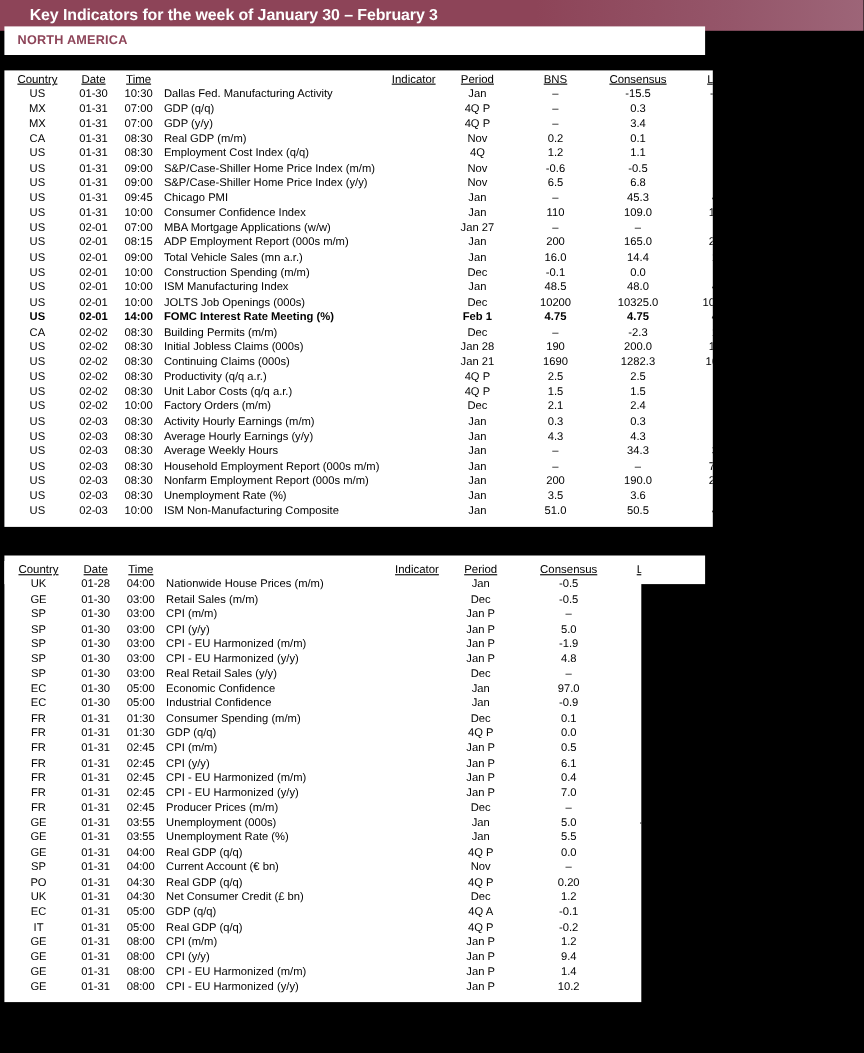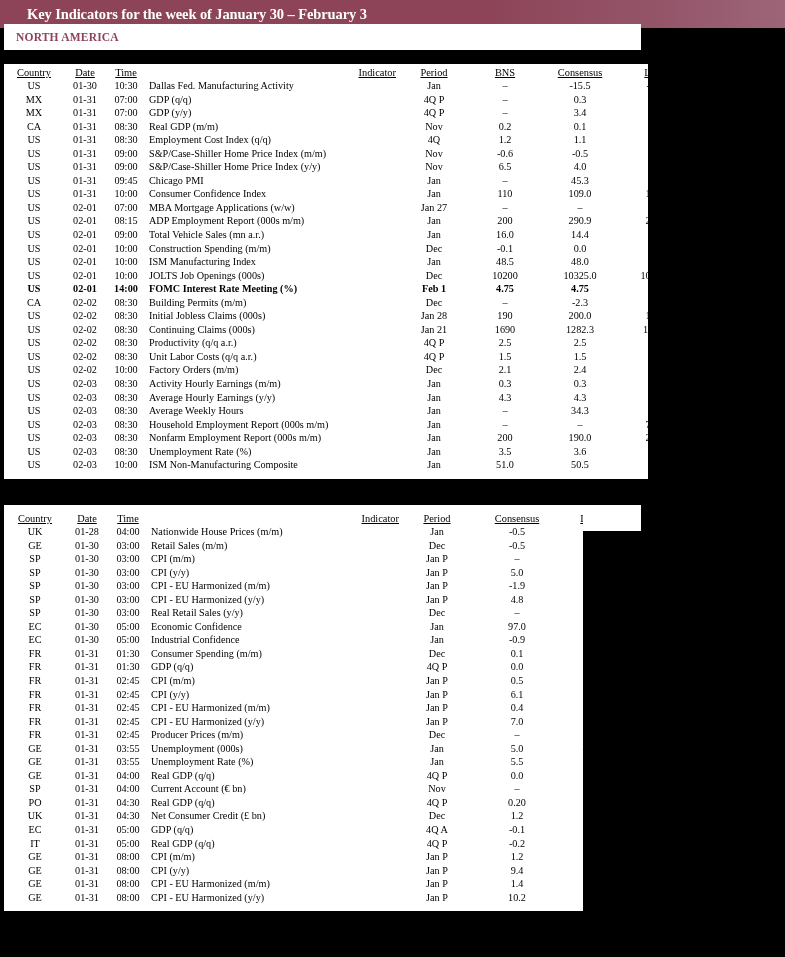--- a/index.html
+++ b/index.html
@@ -4,21 +4,21 @@
 <title>Key Indicators</title>
 <style>
   html,body{margin:0;padding:0;}
   body{
     width:785px;height:957px;
     background:#000000;
     font-family:"Liberation Sans","DejaVu Sans",sans-serif;
     overflow:hidden;
     -webkit-font-smoothing:none;
   }
-  .page{position:relative;width:785px;height:869px;font-family:Liberation Serif, serif;}
+  .page{position:relative;width:785px;height:869px;}
 
   
   .titlebar{
     position:absolute;left:0;top:0;
     width:785px;height:28px;
     background:linear-gradient(to right,#8d4458 0%,#8d4458 62%,#95566a 85%,#9d6578 100%);
     display:flex;align-items:center;
   }
   .titlebar .bar-text{
     color:#ffffff;
@@ -204,21 +204,21 @@
             <td class="c-cons">-0.5</td>
             <td class="c-latest">-0.5</td>
           </tr>
           <tr>
             <td class="c-country">US</td>
             <td class="c-date">01-31</td>
             <td class="c-time">09:00</td>
             <td class="c-ind">S&amp;P/Case-Shiller Home Price Index (y/y)</td>
             <td class="c-period">Nov</td>
             <td class="c-bns">6.5</td>
-            <td class="c-cons">4.0</td>
+            <td class="c-cons">6.8</td>
             <td class="c-latest">8.6</td>
           </tr>
           <tr>
             <td class="c-country">US</td>
             <td class="c-date">01-31</td>
             <td class="c-time">09:45</td>
             <td class="c-ind">Chicago PMI</td>
             <td class="c-period">Jan</td>
             <td class="c-bns">–</td>
             <td class="c-cons">45.3</td>
@@ -244,21 +244,21 @@
             <td class="c-cons">–</td>
             <td class="c-latest">7.0</td>
           </tr>
           <tr>
             <td class="c-country">US</td>
             <td class="c-date">02-01</td>
             <td class="c-time">08:15</td>
             <td class="c-ind">ADP Employment Report (000s m/m)</td>
             <td class="c-period">Jan</td>
             <td class="c-bns">200</td>
-            <td class="c-cons">290.9</td>
+            <td class="c-cons">165.0</td>
             <td class="c-latest">235.0</td>
           </tr>
           <tr>
             <td class="c-country">US</td>
             <td class="c-date">02-01</td>
             <td class="c-time">09:00</td>
             <td class="c-ind">Total Vehicle Sales (mn a.r.)</td>
             <td class="c-period">Jan</td>
             <td class="c-bns">16.0</td>
             <td class="c-cons">14.4</td>

